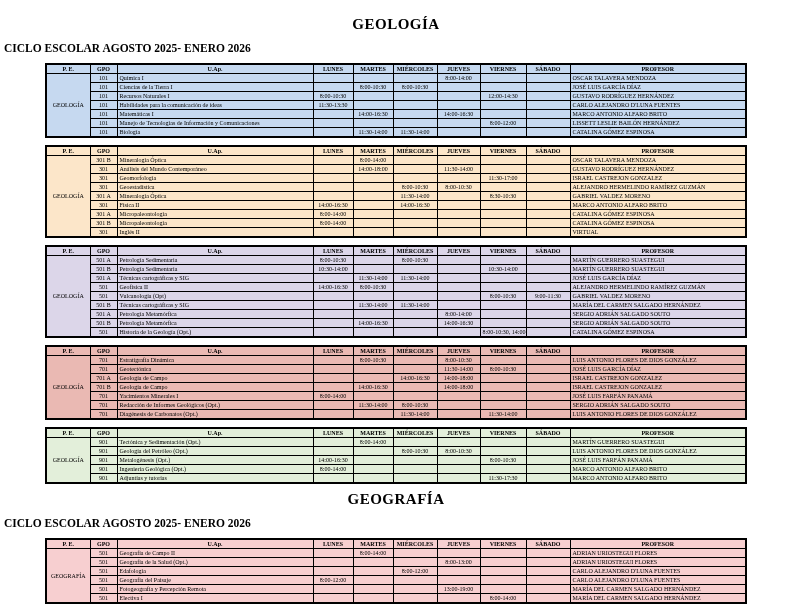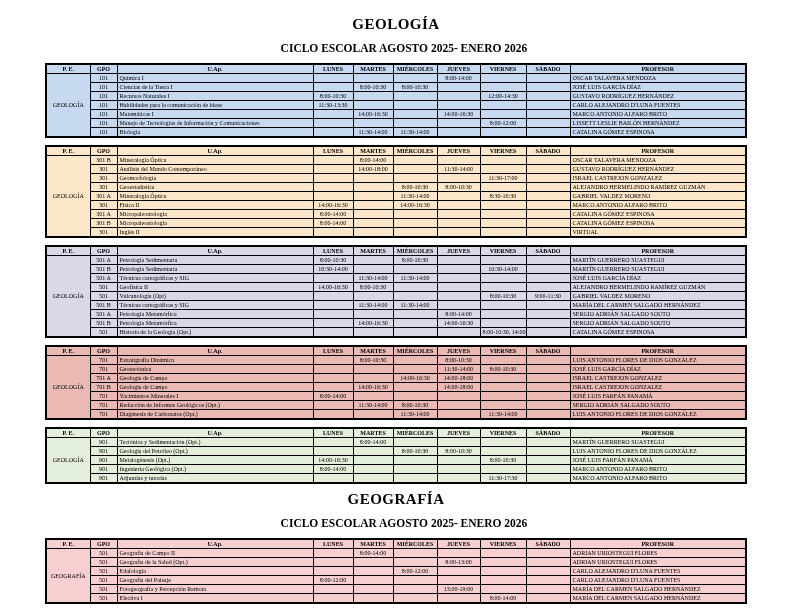--- a/index.html
+++ b/index.html
@@ -6,22 +6,22 @@
   body {
     width:792px; height:612px; background:#ffffff; color:#000;
     font-family:"Liberation Sans", sans-serif; overflow:hidden;
   }
   .page { padding-top:12px;font-family:Liberation Serif, serif; }
   .section-title {
     text-align:center; font-weight:bold; font-size:15px;
     margin:4px 0 0 0; letter-spacing:0.5px;
   }
   .section-subtitle {
-    text-align:center; font-weight:bold; font-size:11.5px;
-    margin:9px 0 9px 16px;
+    text-align:left; font-weight:bold; font-size:11.5px;
+    margin:9px 0 9px 4px;
   }
   table.sched {
     border-collapse:collapse; table-layout:fixed;
     width:700px; margin:0 auto 7px auto;
     border:2px solid #000;
   }
   table.sched th, table.sched td {
     border:1px solid #000; font-size:6px; line-height:8px;
     padding:0 2px; height:8px; overflow:hidden; white-space:nowrap;
   }

